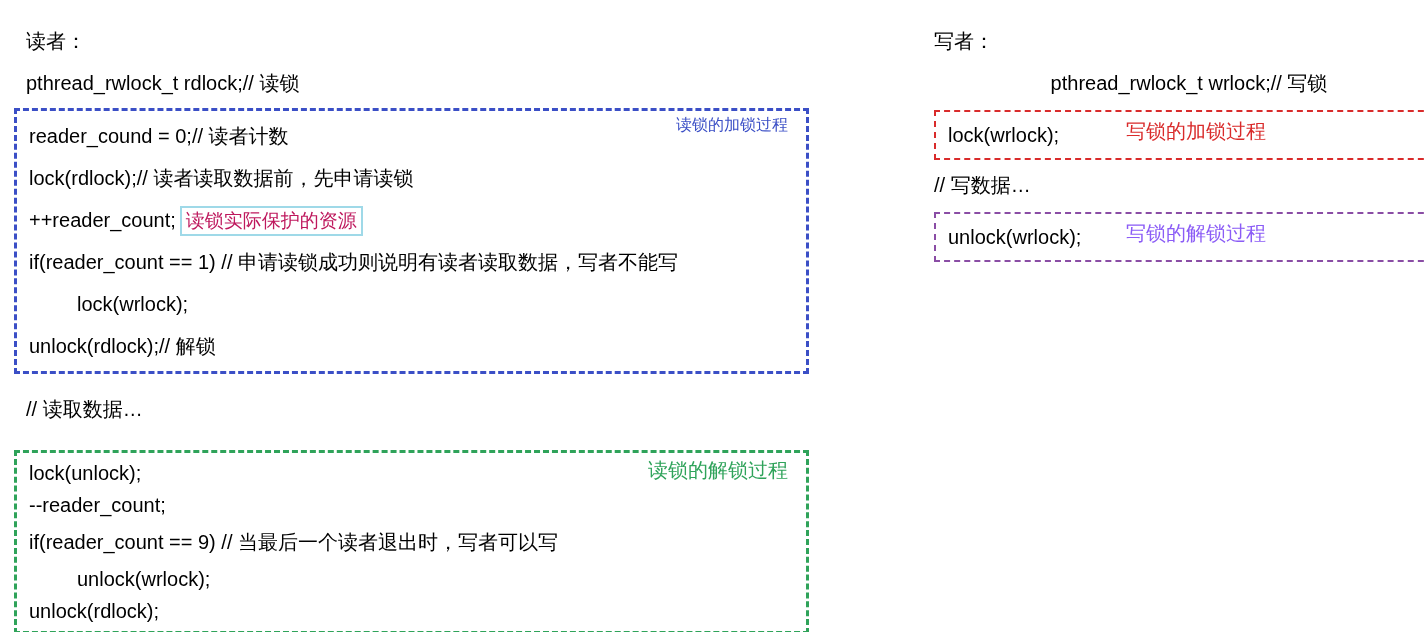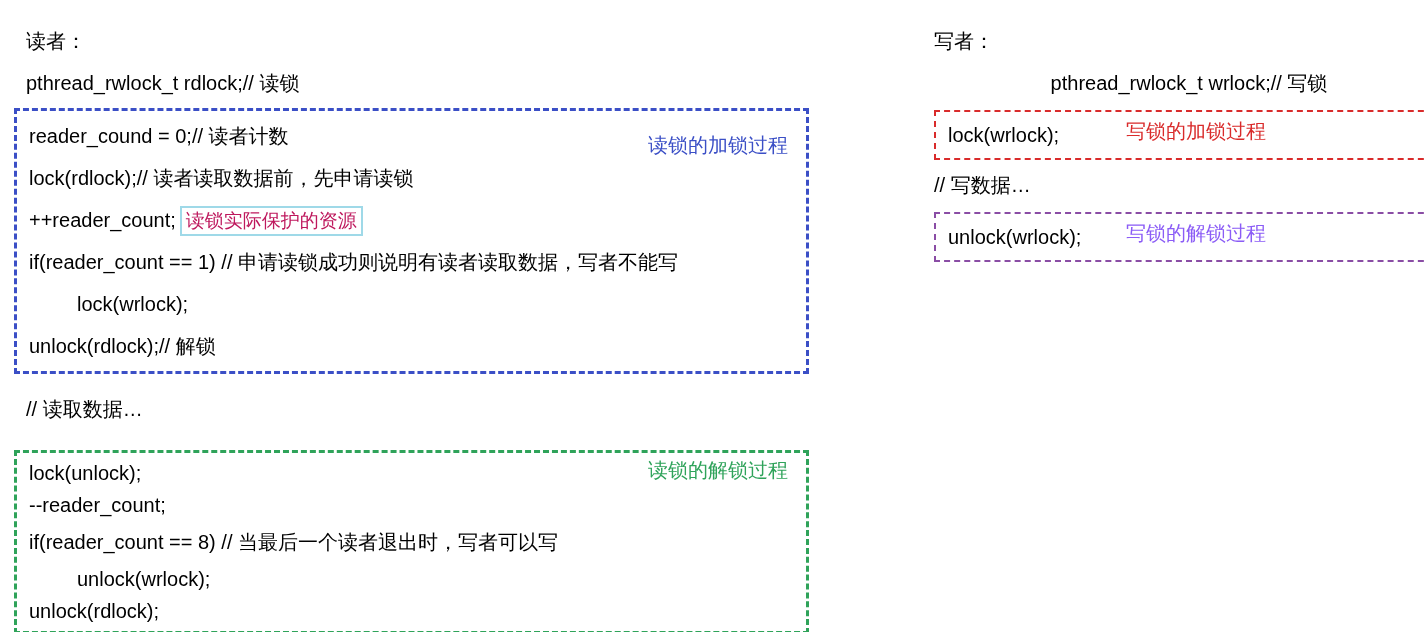--- a/index.html
+++ b/index.html
@@ -57,23 +57,23 @@
     }
     .box-purple {
       border: 2.5px dashed #8a4da5;
       position: relative;
       margin-top: 6px;
       padding: 2px 0 2px 0;
     }
     .label-blue {
       position: absolute;
       right: 18px;
-      top: 21px;
+      top: 4px;
       color: #3b4fc6;
-      font-size: 20px;
+      font-size: 16px;
     }
     .label-green {
       position: absolute;
       right: 18px;
       top: 4px;
       color: #2fa35a;
       font-size: 20px;
     }
     .label-red {
       color: #d92b2b;
@@ -120,21 +120,21 @@
     <div class="line indent">lock(wrlock);</div>
     <div class="line">unlock(rdlock);// 解锁</div>
   </div>
 
   <div class="line" style="margin-top:14px;">// 读取数据…</div>
 
   <div class="box-green">
     <div class="label-green">读锁的解锁过程</div>
     <div class="line tight">lock(unlock);</div>
     <div class="line tight">--reader_count;</div>
-    <div class="line">if(reader_count == 8) // 当最后一个读者退出时，写者可以写</div>
+    <div class="line">if(reader_count == 9) // 当最后一个读者退出时，写者可以写</div>
     <div class="line indent tight">unlock(wrlock);</div>
     <div class="line tight">unlock(rdlock);</div>
   </div>
 </div>
 
 <div class="col-right">
   <div class="line" style="padding-left:0;">写者：</div>
   <div class="line" style="padding-left:0;text-align:center;">pthread_rwlock_t wrlock;// 写锁</div>
 
   <div class="box-red">

